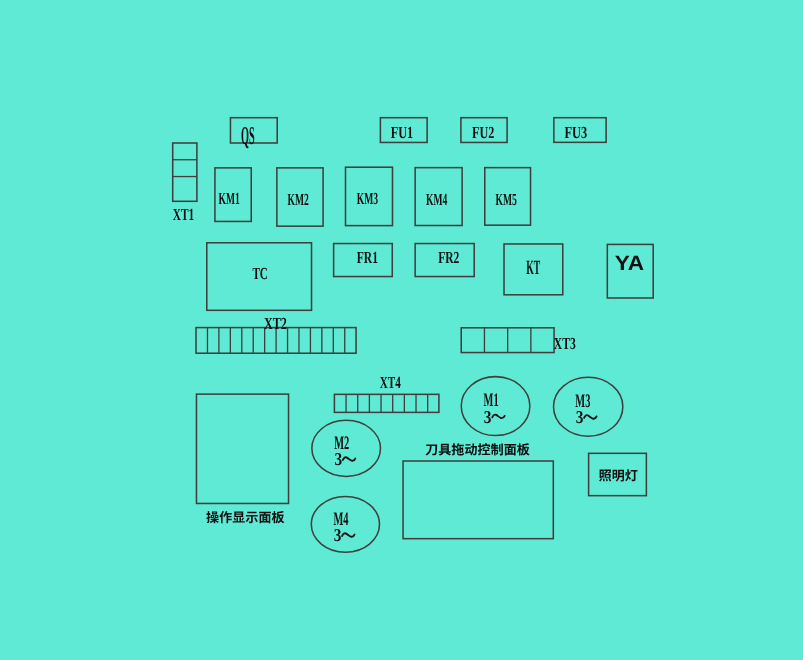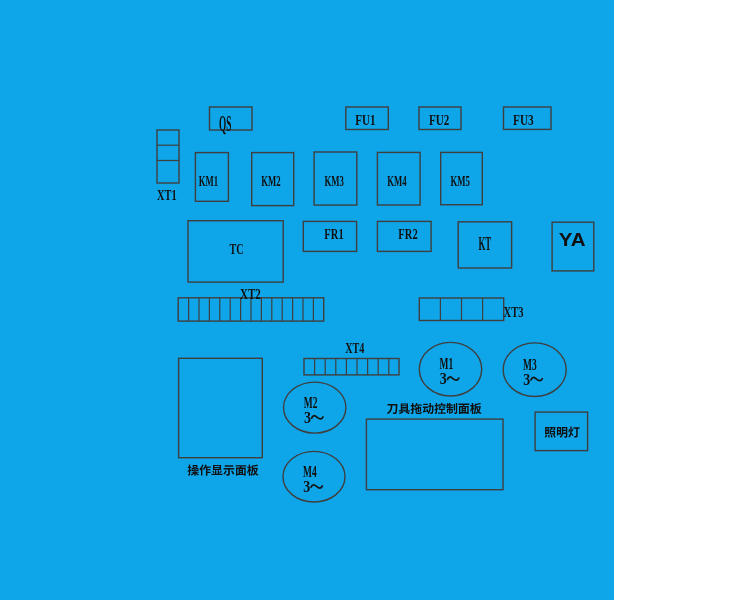--- a/index.html
+++ b/index.html
@@ -1,16 +1,16 @@
 <!DOCTYPE html>
 <html><head>
 <meta charset="utf-8">
 <style>
 html,body{margin:0;padding:0;background:#ffffff;}
-#wrap{position:relative;width:614px;height:600px;background:#0ea5e9;overflow:hidden;}
+#wrap{position:relative;width:730px;height:600px;background:#5eead4;overflow:hidden;}
 svg{display:block;}
 text{font-family:"Liberation Serif",serif;font-weight:bold;fill:#101010;}
 .bx{fill:none;stroke:#3f3f3f;stroke-width:1.4;}
 .ln{stroke:#3f3f3f;stroke-width:1.2;}
 .sans{font-family:"Liberation Sans",sans-serif;}
 </style>
 </head>
 <body>
 
 <div id="wrap">

